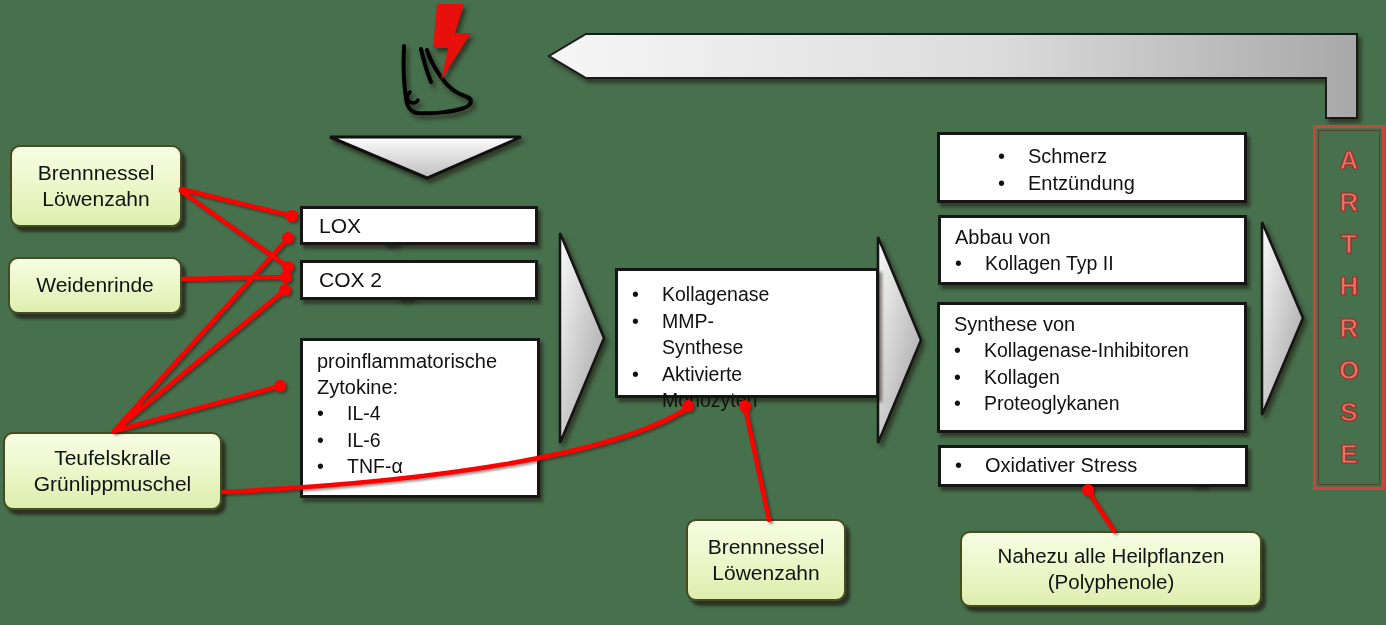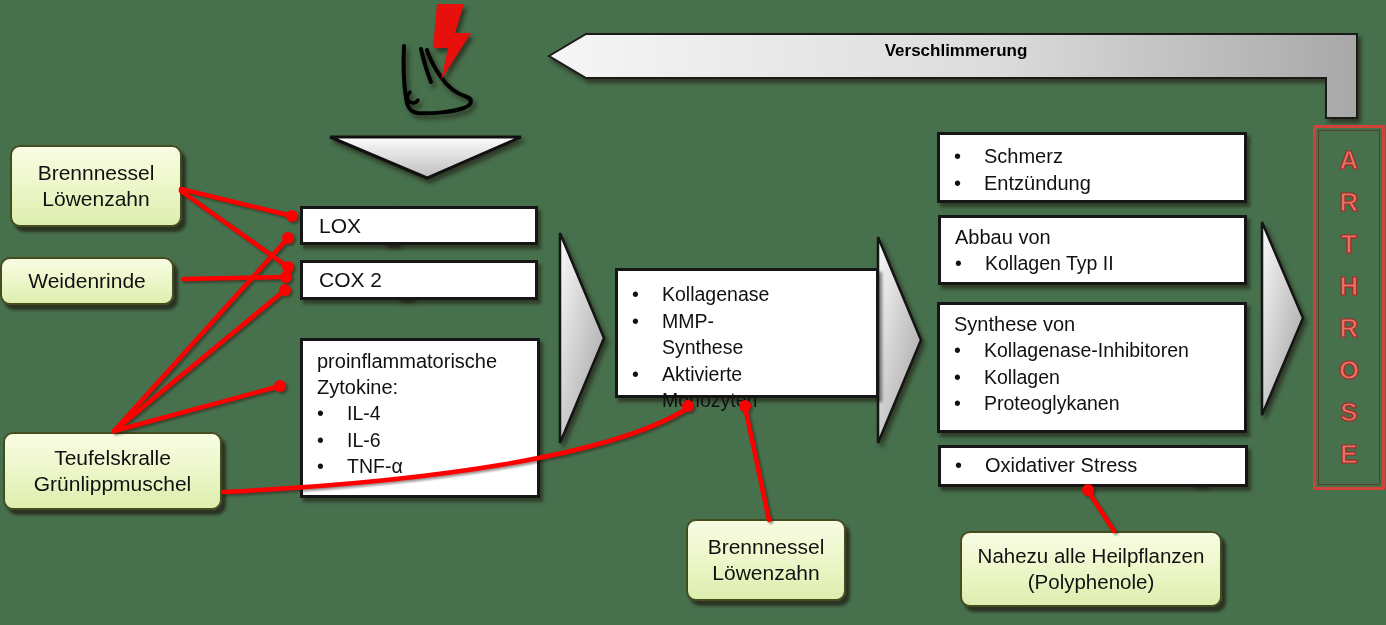--- a/index.html
+++ b/index.html
@@ -86,38 +86,37 @@
       <polygon points="405,260 418,276 411.5,276 411.5,298 398.5,298 398.5,276 392,276"></polygon>
       <polygon points="483,370 498,390 490.5,390 490.5,441 475.5,441 475.5,390 468,390"></polygon>
       <polygon points="836,293 851,313 843.5,313 843.5,380 828.5,380 828.5,313 821,313"></polygon>
       <polygon points="1200,231 1213,248 1206.5,248 1206.5,270 1193.5,270 1193.5,248 1187,248"></polygon>
       <polygon points="1199,446 1212,462 1205.5,462 1205.5,484 1192.5,484 1192.5,462 1186,462"></polygon>
     </g>
 
     <polygon points="1229.5,412 1243,392 1236.5,392 1236.5,332 1222.5,332 1222.5,392 1216,392" fill="url(#gradPink)" stroke="#d9706a" stroke-width="1.8"></polygon>
   </svg>
 
-  <div class="vers-label">Verschlimmerung</div>
 
   <div class="herb" style="left:10px;top:145px;width:172px;height:82px;">
     <span>Brennnessel</span>
     <span>Löwenzahn</span>
   </div>
-  <div class="herb" style="left:0;top:257px;width:174px;height:48px;justify-content:center;">
+  <div class="herb" style="left:8px;top:257px;width:174px;height:57px;justify-content:center;">
     <span>Weidenrinde</span>
   </div>
   <div class="herb" style="left:3px;top:432px;width:219px;height:78px;">
     <span>Teufelskralle</span>
     <span>Grünlippmuschel</span>
   </div>
   <div class="herb" style="left:686px;top:519px;width:160px;height:82px;">
     <span>Brennnessel</span>
     <span>Löwenzahn</span>
   </div>
-  <div class="herb" style="left:960px;top:531px;width:262px;height:76px;font-size:20.5px;">
+  <div class="herb" style="left:960px;top:531px;width:302px;height:76px;font-size:20.5px;">
     <span>Nahezu alle Heilpflanzen</span>
     <span>(Polyphenole)</span>
   </div>
 
   <div class="wbox" style="left:300px;top:206px;width:238px;height:39px;">
     <div class="lbl-inline">LOX</div>
   </div>
   <div class="wbox" style="left:300px;top:260px;width:238px;height:40px;">
     <div class="lbl-inline">COX 2</div>
   </div>
@@ -133,21 +132,21 @@
 
   <div class="wbox" style="left:615px;top:268px;width:264px;height:130px;padding-top:10px;">
     <div class="bullets" style="width:172px;">
       <div class="bullet">Kollagenase</div>
       <div class="bullet">MMP-Synthese</div>
       <div class="bullet">Aktivierte Monozyten</div>
     </div>
   </div>
 
   <div class="wbox" style="left:937px;top:132px;width:310px;height:71px;padding-top:8px;">
-    <div class="bullets" style="font-size:20px;">
+    <div class="bullets" style="font-size:20px;margin-left:44px;">
       <div class="bullet">Schmerz</div>
       <div class="bullet">Entzündung</div>
     </div>
   </div>
   <div class="wbox" style="left:938px;top:215px;width:309px;height:70px;padding:6px 0 0 14px;">
     <div class="boxtitle">Abbau von</div>
     <div class="bullets" style="margin-left:-14px;">
       <div class="bullet">Kollagen Typ II</div>
     </div>
   </div>

